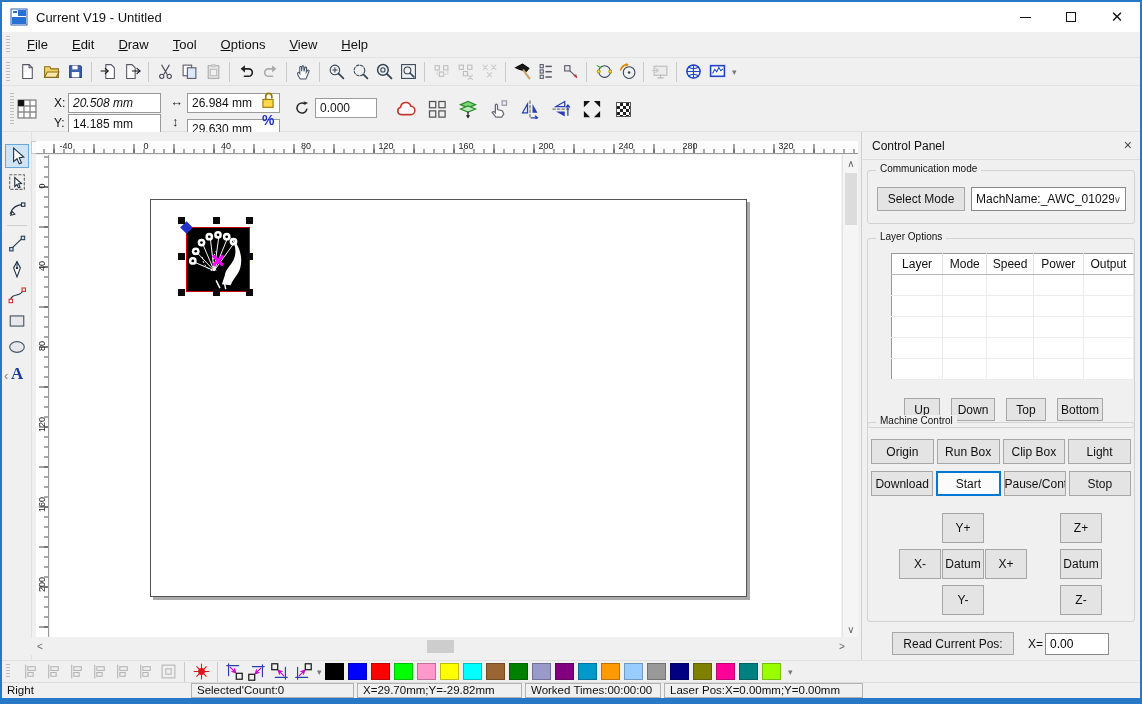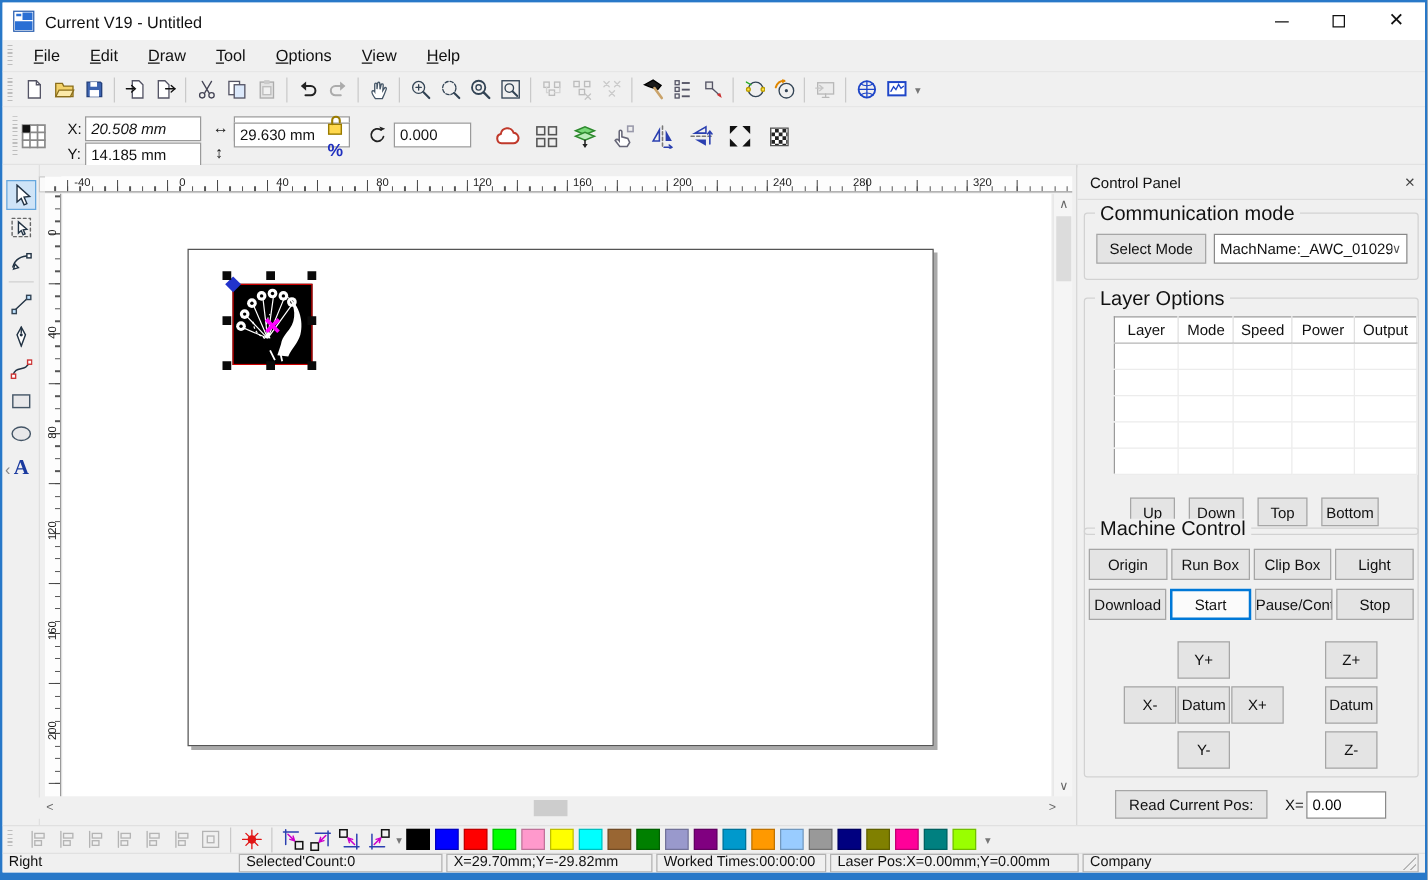--- a/index.html
+++ b/index.html
@@ -83,21 +83,21 @@
   .vthumb { position:absolute; left:2px; top:18px; width:12px; height:52px; background:#dcdcdc; }
   .hthumb { position:absolute; left:397px; top:2px; width:27px; height:13px; background:#cdcdcd; }
   .splitter { position:absolute; left:856px; top:0; bottom:0; width:4px; background:#f0f0f0; border-right:1px solid #cfcfcf; }
 
   
   .panel { position:absolute; left:860px; top:2px; right:0; bottom:0; background:#f0f0f0; font-size:12px; color:#111; }
   .panel-header { position:relative; height:26px; border-bottom:1px solid #dddddd; }
   .panel-title { position:absolute; left:10px; top:5px; font-size:12px; }
   .panel-close { position:absolute; right:8px; top:3px; font-size:14px; color:#444; }
   .group { position:absolute; left:5px; width:268px; border:1px solid #d2d2d2; border-radius:3px; }
-  .group-label { position:absolute; top:-8px; left:8px; background:#f0f0f0; padding:0 4px; font-size:16px; }
+  .group-label { position:absolute; top:-8px; left:8px; background:#f0f0f0; padding:0 4px; font-size:10px; }
   .g-comm { top:36px; height:54px; }
   .btn { background:#e4e4e4; border:1px solid #a6a6a6; font-family:"Liberation Sans",sans-serif; font-size:12px; color:#111; }
   .selmode-btn { position:absolute; left:9px; top:16px; width:88px; height:24px; }
   .combo { position:absolute; left:103px; top:16px; right:8px; height:24px; background:#fff; border:1px solid #888;
            display:flex; align-items:center; padding:0 4px; }
   .combo span:first-child { flex:1; overflow:hidden; white-space:nowrap; font-size:12px; }
   .combo-arrow { color:#555; font-size:10px; }
 
   .g-layer { top:104px; height:190px; }
   #layer-table { position:absolute; left:23px; top:14px; border-collapse:collapse; table-layout:fixed; background:#fff;
@@ -380,21 +380,21 @@
           <rect x="1.5" y="1.5" width="4.3" height="4.3" fill="#111" stroke="none"></rect>
         </svg>
       </span>
     <span class="lbl" style="left:52px;top:10px">X:</span>
     <input style="left: 66px; top: 7px; width: 93px; font-style: italic;" value="20.508 mm">
     <span class="lbl" style="left:52px;top:30px">Y:</span>
     <input style="left: 66px; top: 28px; width: 93px;" value="14.185 mm">
     <span class="micon arrow-ch" style="left:168px;top:8px">↔</span>
     <span class="micon arrow-ch" style="left:170px;top:28px">↕</span>
     <input style="left: 185px; top: 7px; width: 93px;" value="26.984 mm">
-    <input style="left: 185px; top: 12px; width: 93px;" value="29.630 mm">
+    <input style="left: 185px; top: 33px; width: 93px;" value="29.630 mm">
     <span class="micon" style="left:257px;top:5px" id="lock-icon">
         <svg width="18" height="18" viewBox="0 0 16 16" fill="none" stroke-linecap="round">
           <rect x="3.5" y="7.5" width="9" height="7" fill="#ffd84d" stroke="#9a7b00"></rect>
           <path d="M6 7.5V4.8a2.7 2.7 0 0 1 5.4 0V6" stroke="#9a7b00" stroke-width="1.5"></path>
         </svg>
       </span>
     <span class="micon pct" style="left:260px;top:26px">%</span>
     <span class="micon" style="left:292px;top:14px" id="rot-icon">
         <svg width="16" height="16" viewBox="0 0 16 16" fill="none" stroke-linecap="round">
           <path d="M12.8 9.3A5 5 0 1 1 10.9 4" stroke="#222" stroke-width="1.4"></path>
@@ -819,15 +819,14 @@
       </div>
     <span class="pal-caret">▾</span>
   </div>
 
   <div class="statusbar" id="statusbar">
       <div class="spanel first" style="width: 186px;">Right</div>
       <div class="spanel" style="width: 163px;">Selected'Count:0</div>
       <div class="spanel" style="width: 165px;">X=29.70mm;Y=-29.82mm</div>
       <div class="spanel" style="width: 136px;">Worked Times:00:00:00</div>
       <div class="spanel" style="width: 199px;">Laser Pos:X=0.00mm;Y=0.00mm</div>
-      <div class="spanel" style="width: 269px;">Company<div class="sgrip"></div></div>
     </div>
 </div>
 
 </body></html>

